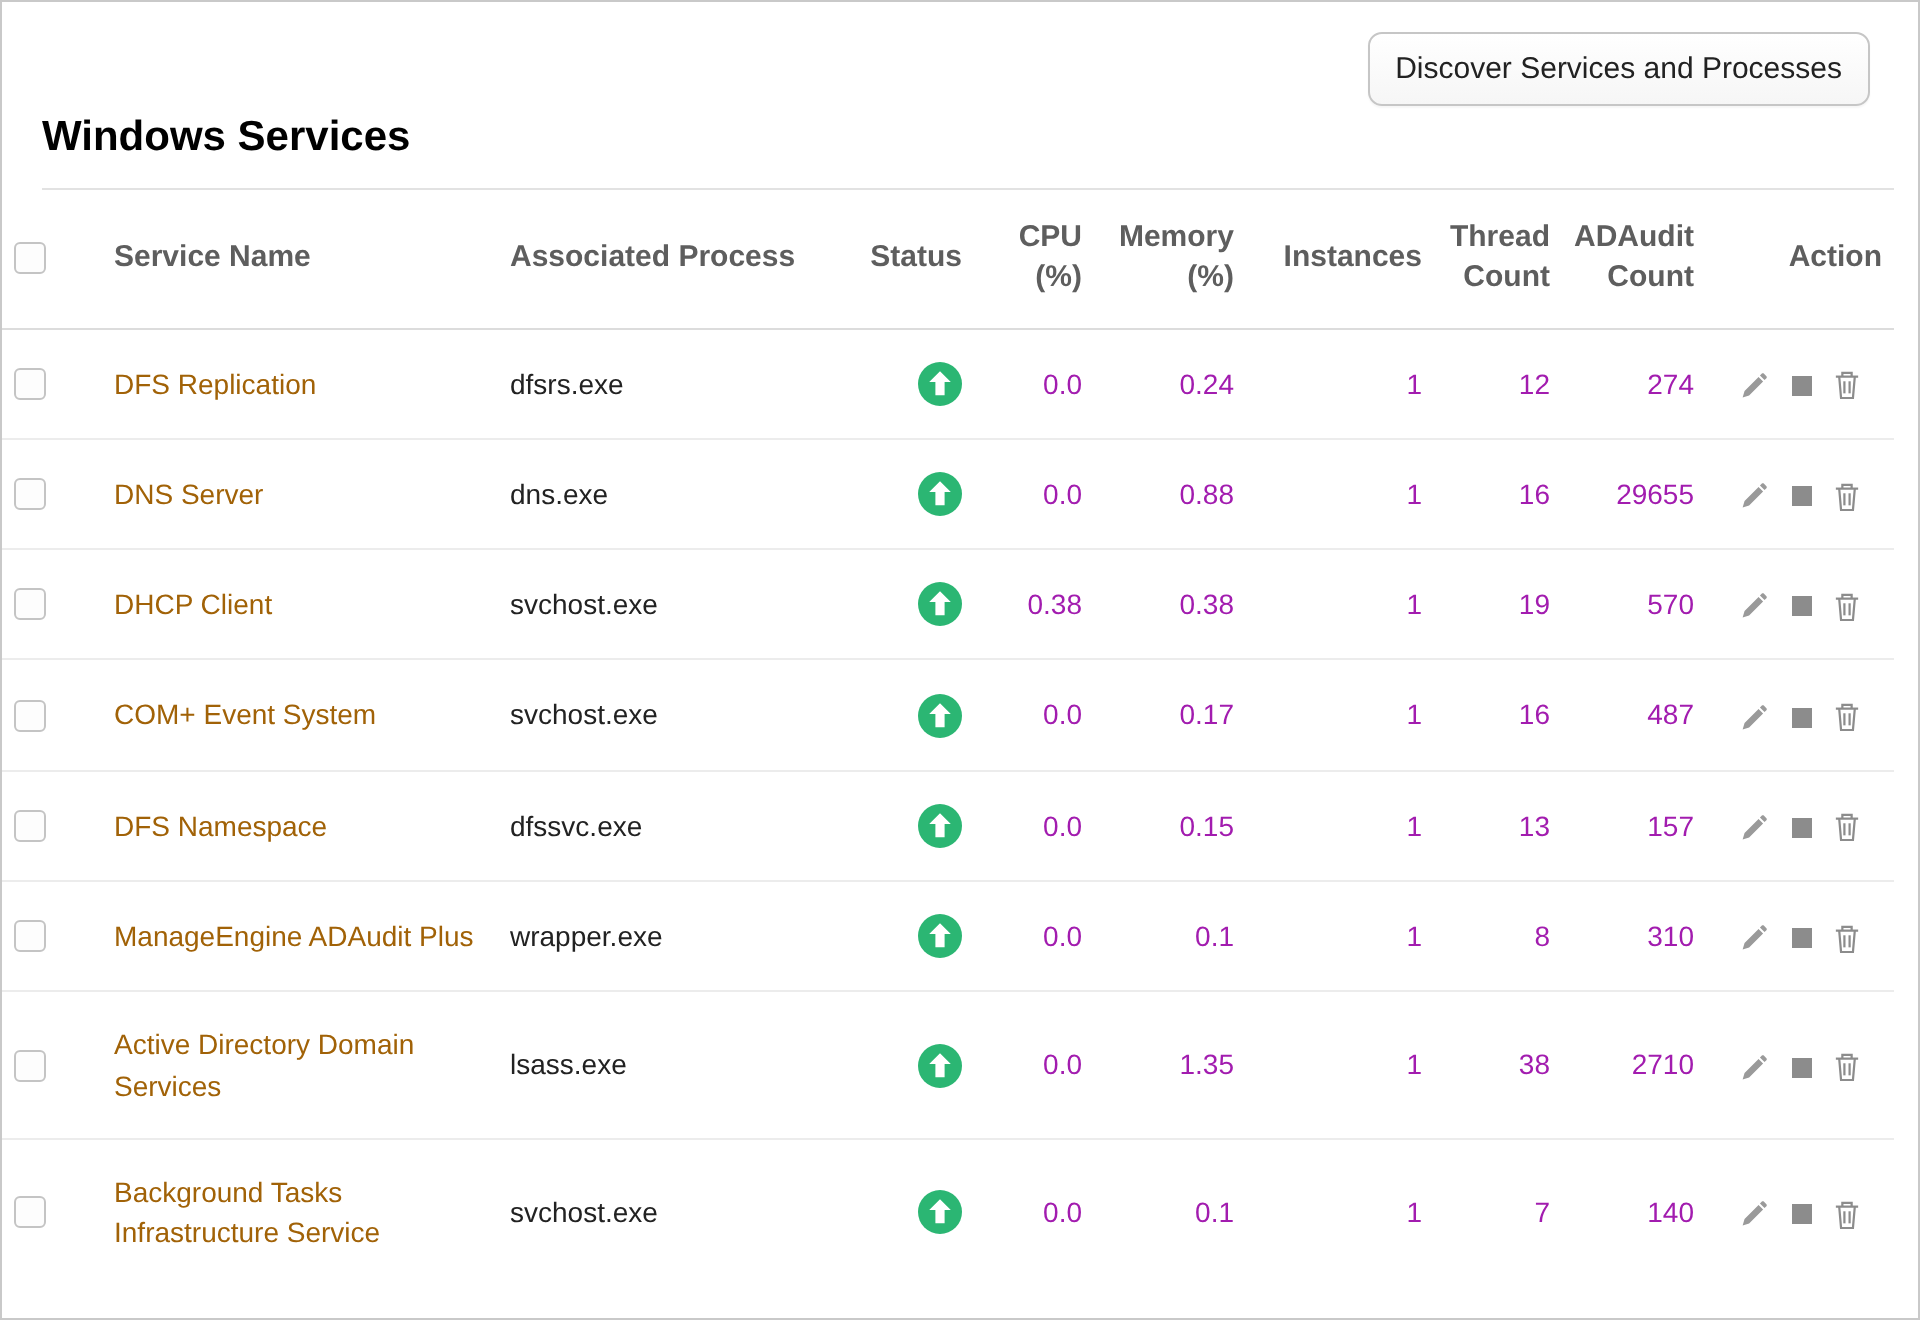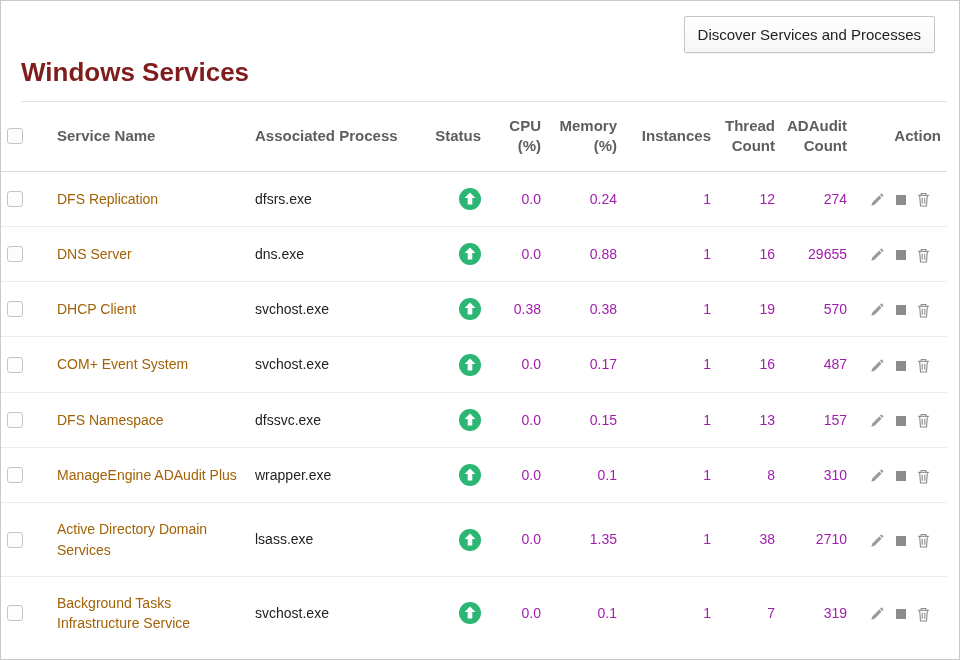--- a/index.html
+++ b/index.html
@@ -22,34 +22,34 @@
     display: flex;
     justify-content: flex-end;
     padding: 15px 12px 0 20px;
   }
   .discover-btn {
     font-family: "Liberation Sans", sans-serif;
     font-size: 15px;
     color: #222;
     background: linear-gradient(#ffffff, #f6f6f6);
     border: 1px solid #c6c6c6;
-    border-radius: 2px;
+    border-radius: 7px;
     padding: 9px 13px;
     cursor: pointer;
     box-shadow: 0 1px 1px rgba(0,0,0,0.04);
   }
   .title-wrap {
     margin-left: 20px;
     border-bottom: 1px solid #e2e2e2;
     padding: 4px 0 13px 0;
   }
   .title-wrap h1 {
-    font-size: 26px;
+    font-size: 21px;
     font-weight: bold;
-    color: #7f1d1d;
+    color: #000000;
   }
 
   table.services {
     width: 100%;
     border-collapse: collapse;
     table-layout: fixed;
   }
   table.services th {
     font-size: 15px;
     font-weight: bold;
@@ -445,21 +445,21 @@
         <svg width="22" height="22" viewBox="0 0 22 22">
           <circle cx="11" cy="11" r="11" fill="#2bb673"></circle>
           <path d="M11 4.6 L16.4 10 H13.3 V16.6 H8.7 V10 H5.6 Z" fill="#ffffff"></path>
         </svg>
       </span>
     </td>
     <td class="num">0.0</td>
     <td class="num">0.1</td>
     <td class="num">1</td>
     <td class="num">7</td>
-    <td class="num">319</td>
+    <td class="num">140</td>
     <td class="action-cell">
       <span class="act">
         <svg width="14" height="14" viewBox="0 0 16 16">
           <path d="M1.5 14.5 L2.6 10.8 L10.6 2.8 L13.2 5.4 L5.2 13.4 Z M11.4 2 L12.5 0.9 C12.8 0.6 13.3 0.6 13.6 0.9 L15.1 2.4 C15.4 2.7 15.4 3.2 15.1 3.5 L14 4.6 Z" fill="#9a9a9a"></path>
         </svg>
       </span>
       <span class="act">
         <span class="stop-square"></span>
       </span>
       <span class="act">

